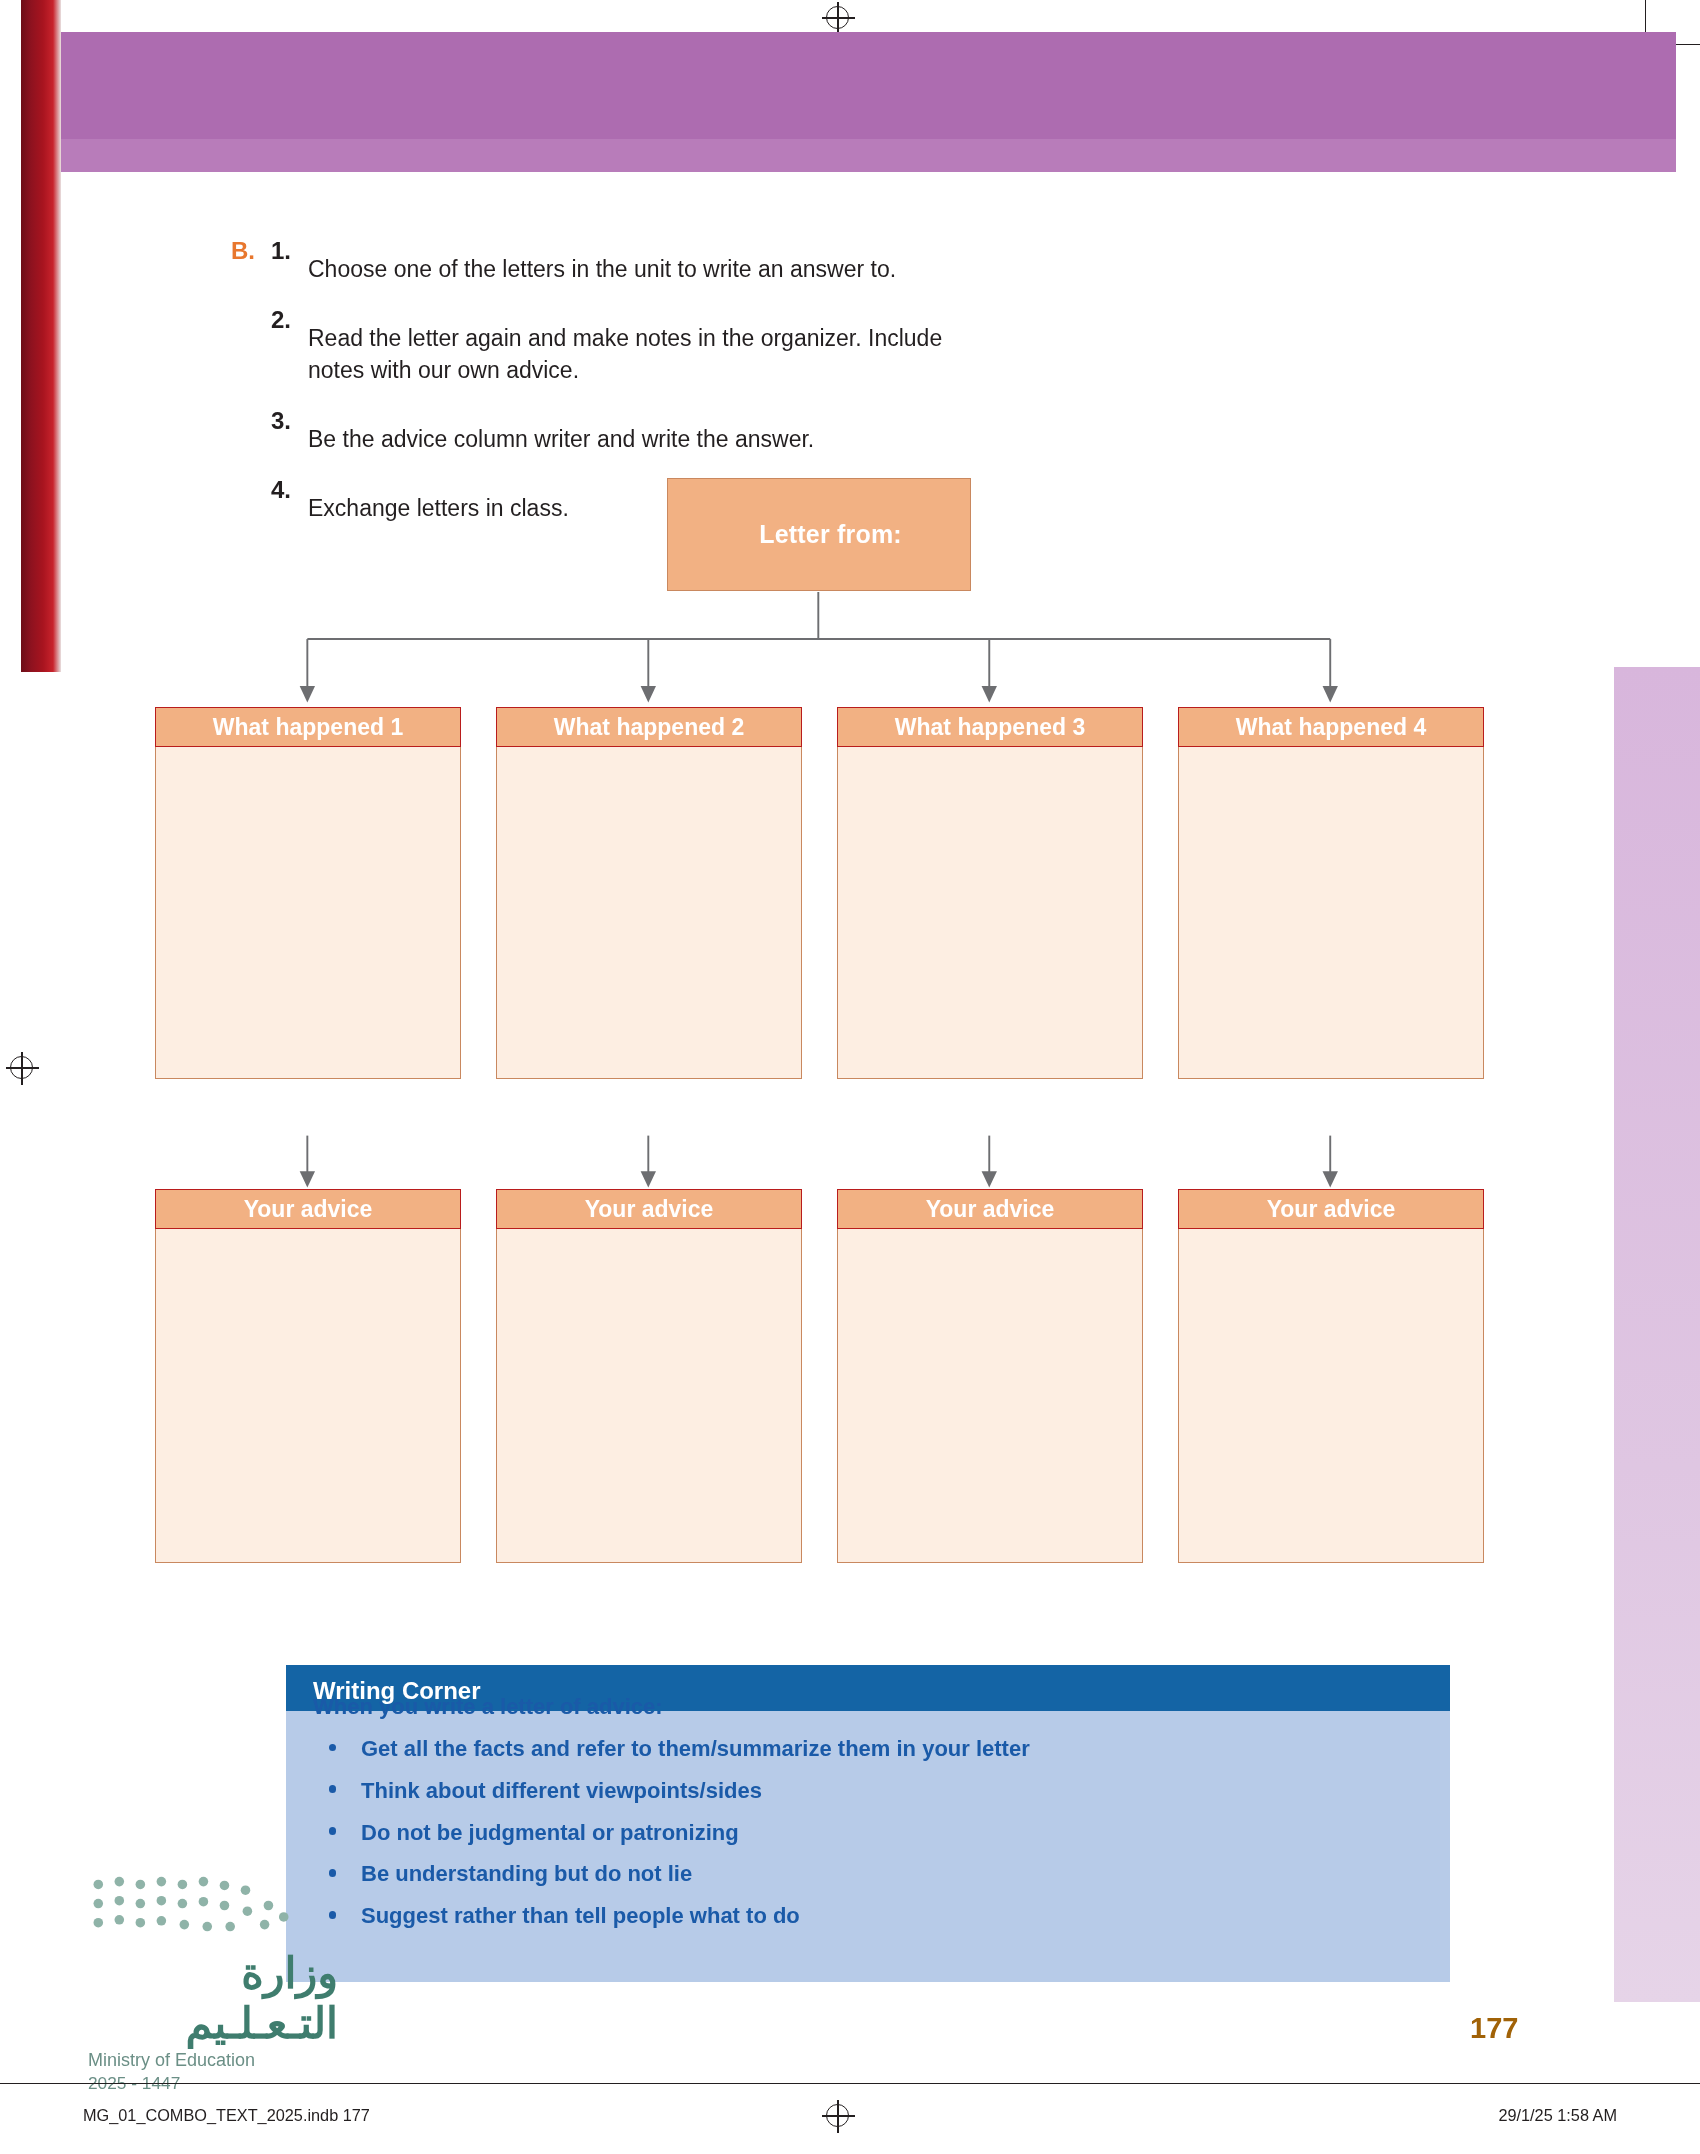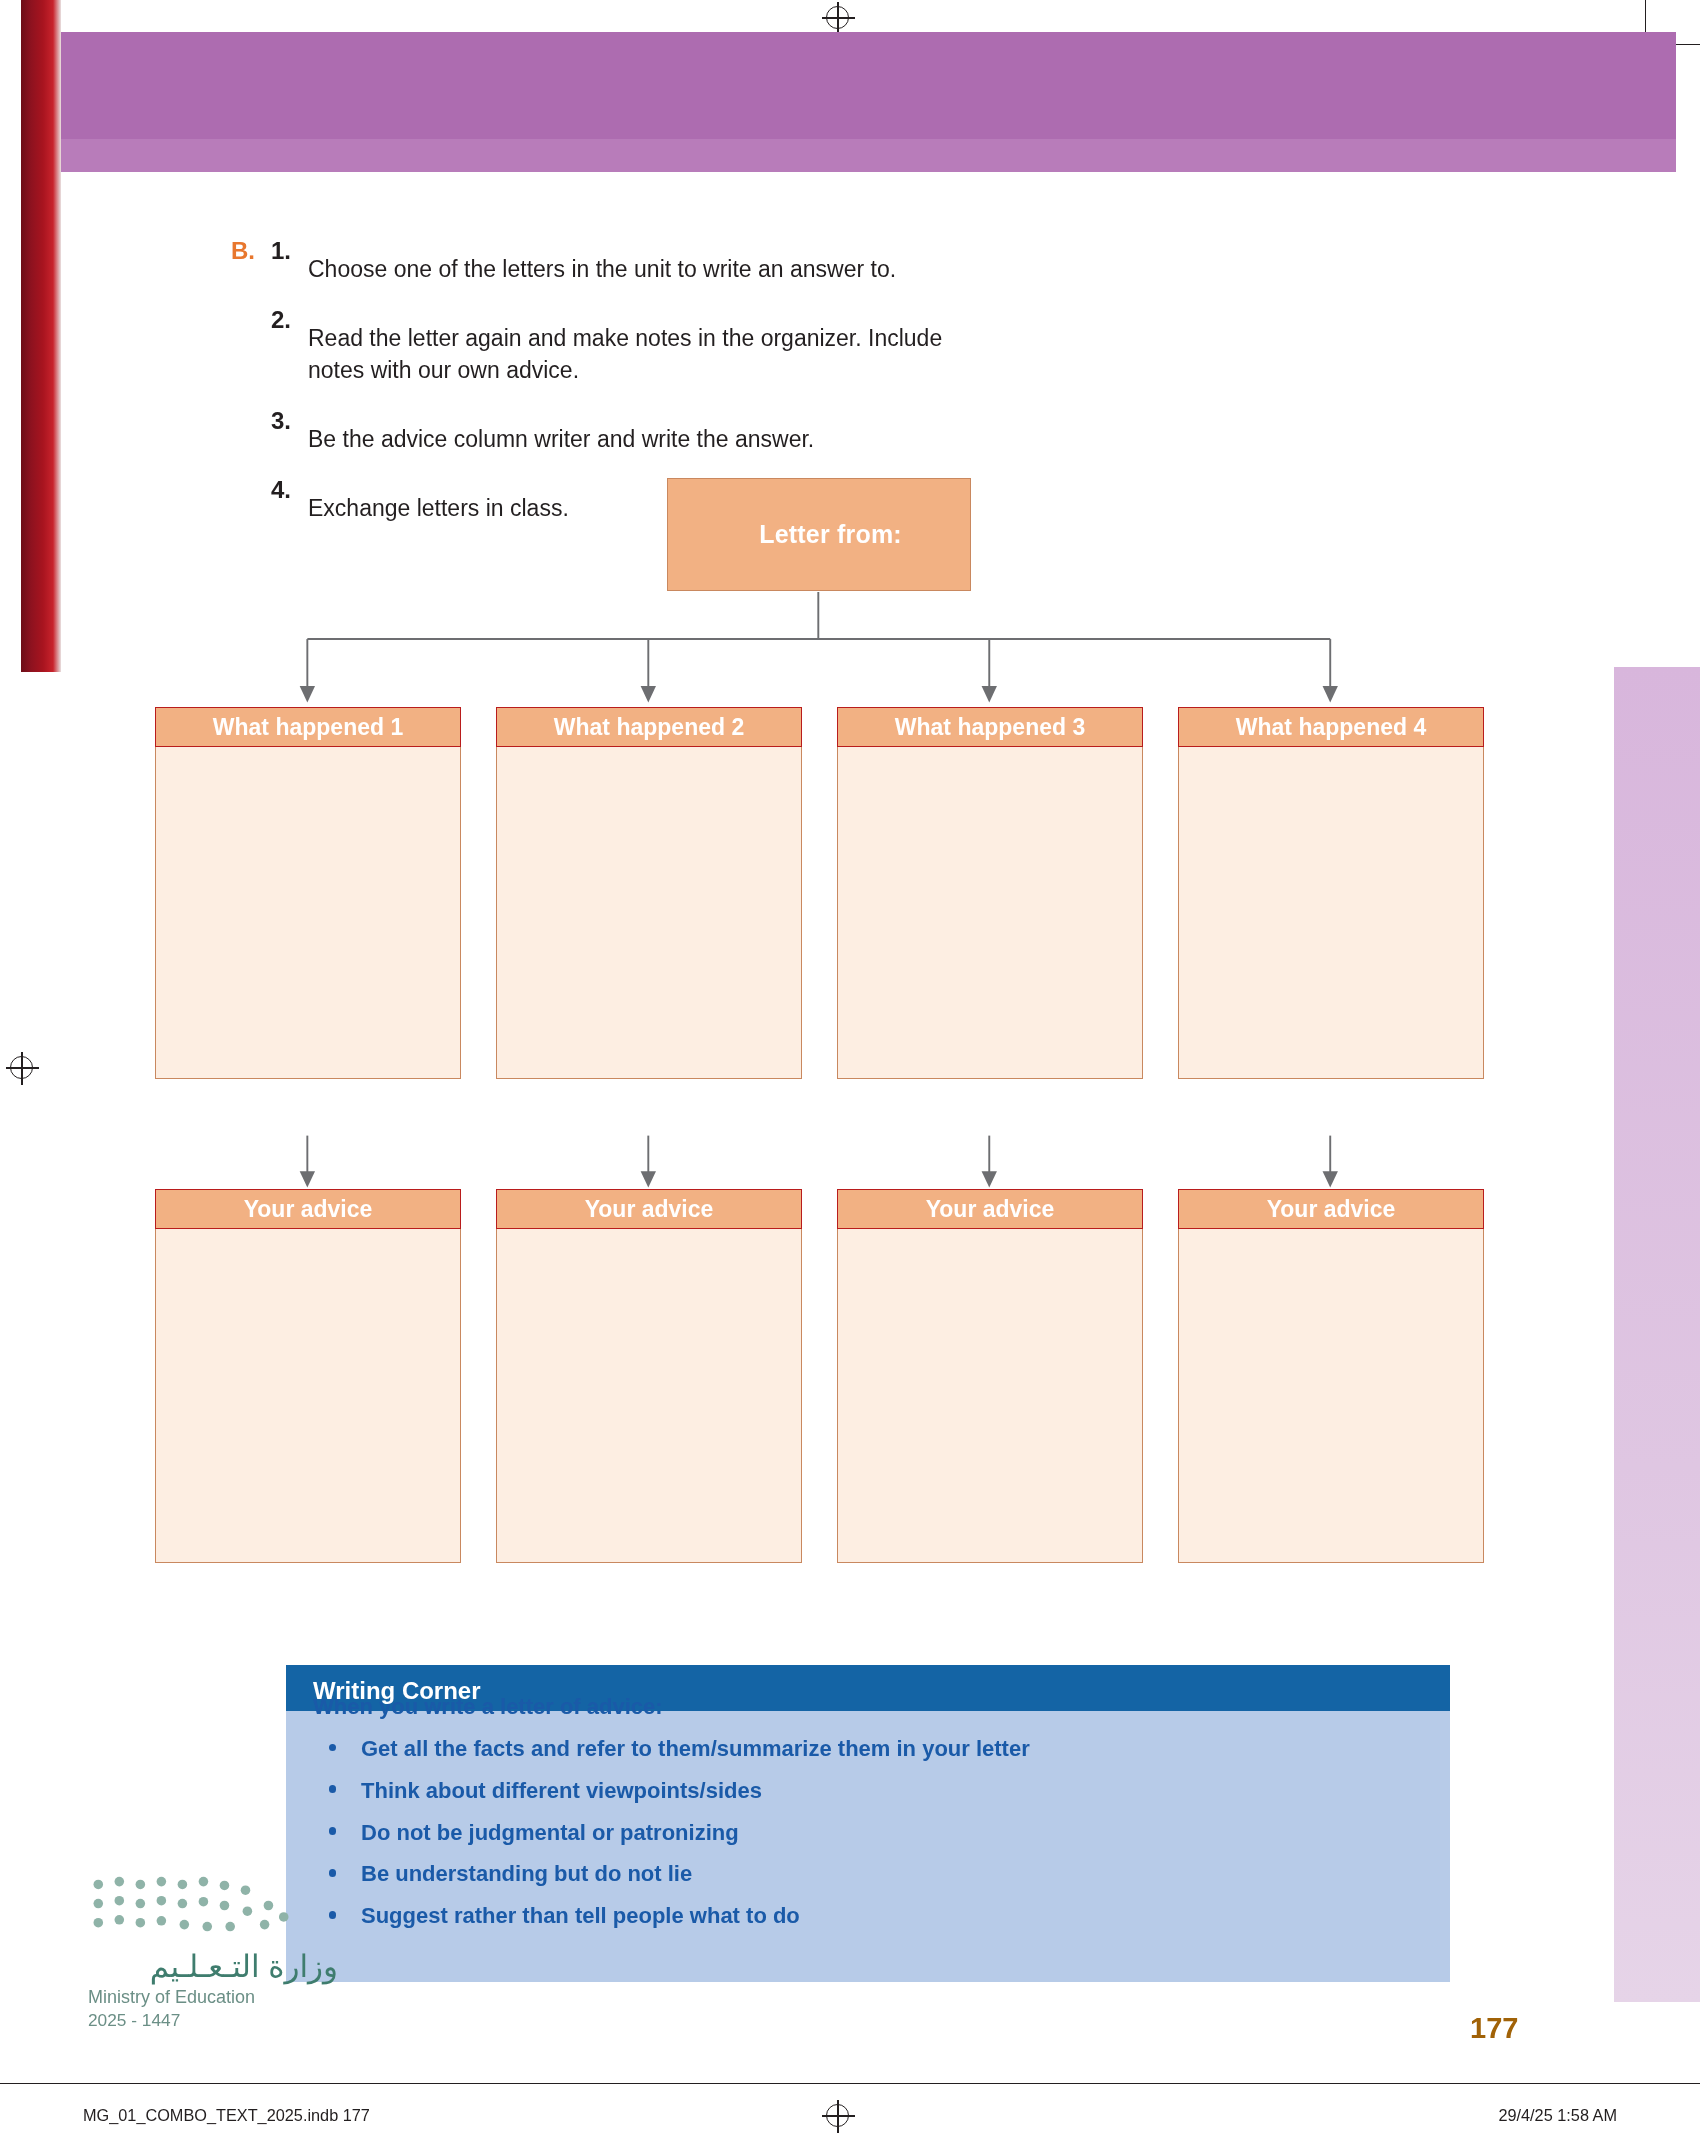--- a/index.html
+++ b/index.html
@@ -265,25 +265,25 @@
     left: 88px;
     top: 1873px;
     width: 250px;
   }
   .min-dots {
     width: 206px;
     height: 65px;
   }
   .min-ar {
     margin-top: 5.8px;
-    font-size: 31px;
+    font-size: 43px;
     color: #3f7d6e;
     letter-spacing: 1px;
     direction: rtl;
-    font-weight: 400;
+    font-weight: 700;
     text-align: right;
   }
   .min-en {
     font-size: 18px;
     color: #6b8f86;
     margin-top: 1.9px;
   }
   .min-yr {
     font-size: 17.3px;
     color: #6b8f86;
@@ -518,16 +518,16 @@
     </svg>
     <div class="min-ar">وزارة التـعـلـيم</div>
     <div class="min-en">Ministry of Education</div>
     <div class="min-yr">2025 - 1447</div>
   </div>
 
   <div class="page-number">177</div>
 
   <div class="footer-rule"></div>
   <div class="footer-left">MG_01_COMBO_TEXT_2025.indb   177</div>
-  <div class="footer-right">29/4/25   1:58 AM</div>
+  <div class="footer-right">29/1/25   1:58 AM</div>
 
 </div>
 
 
 </body></html>

